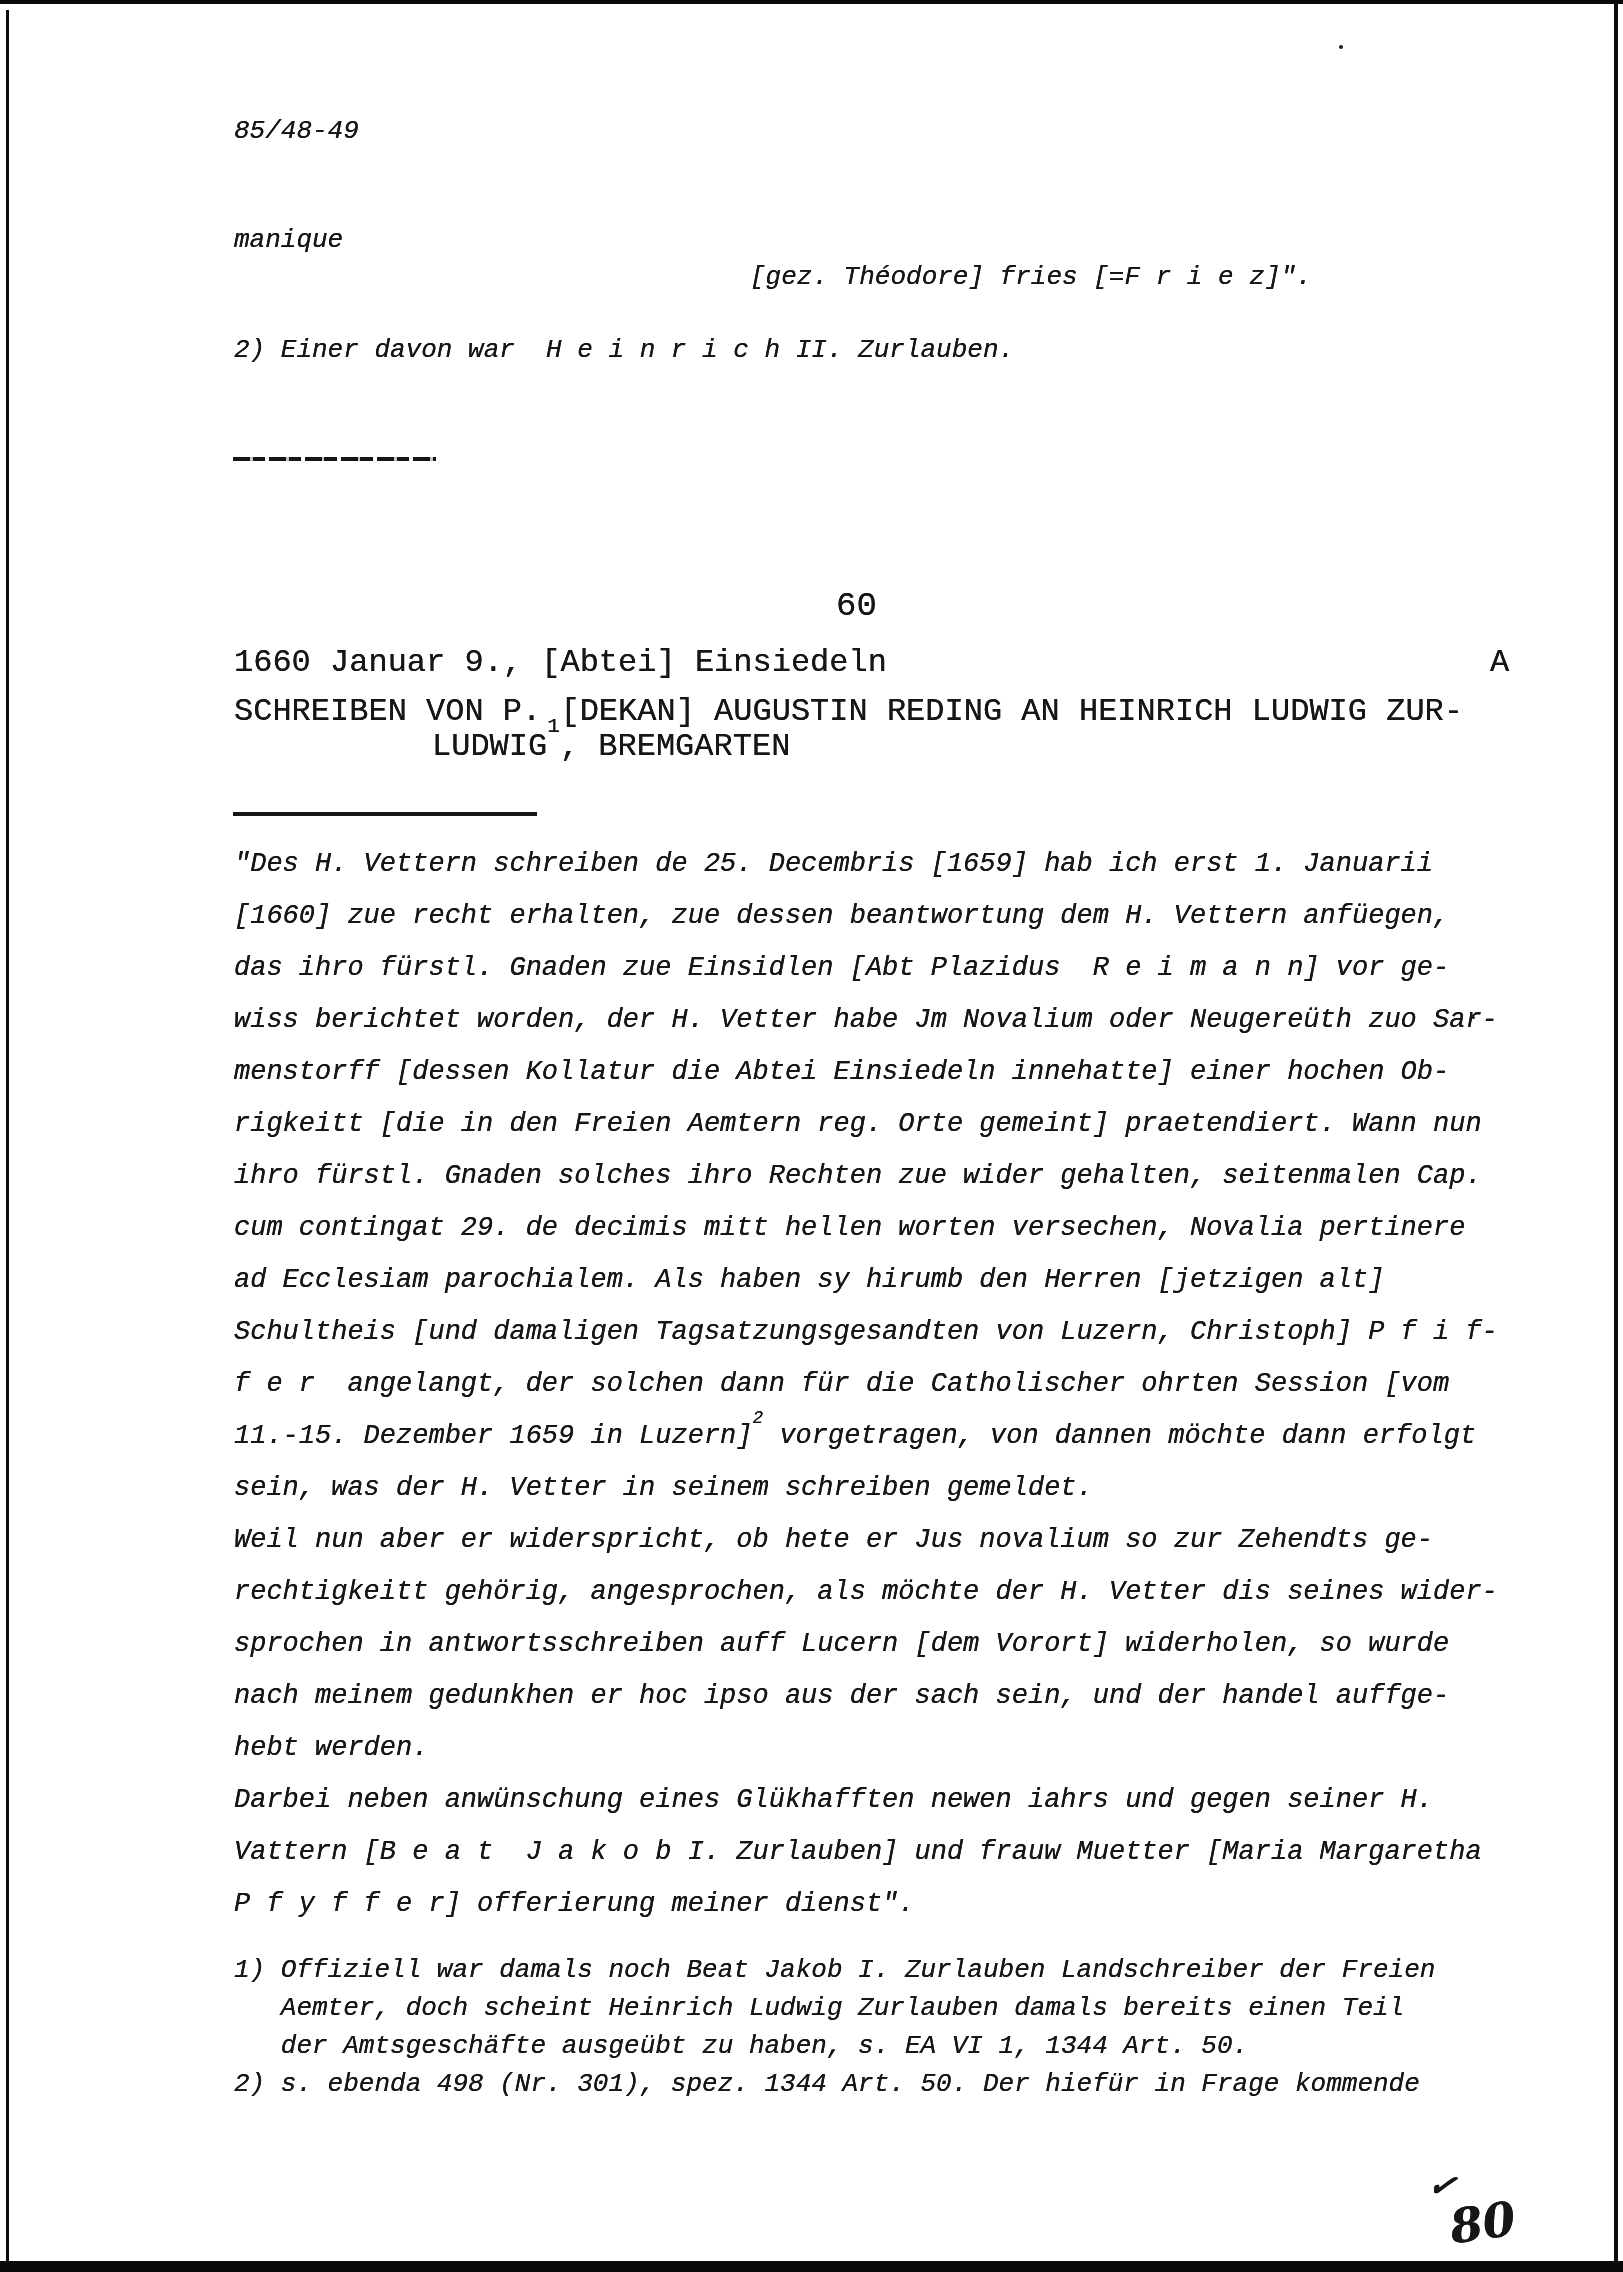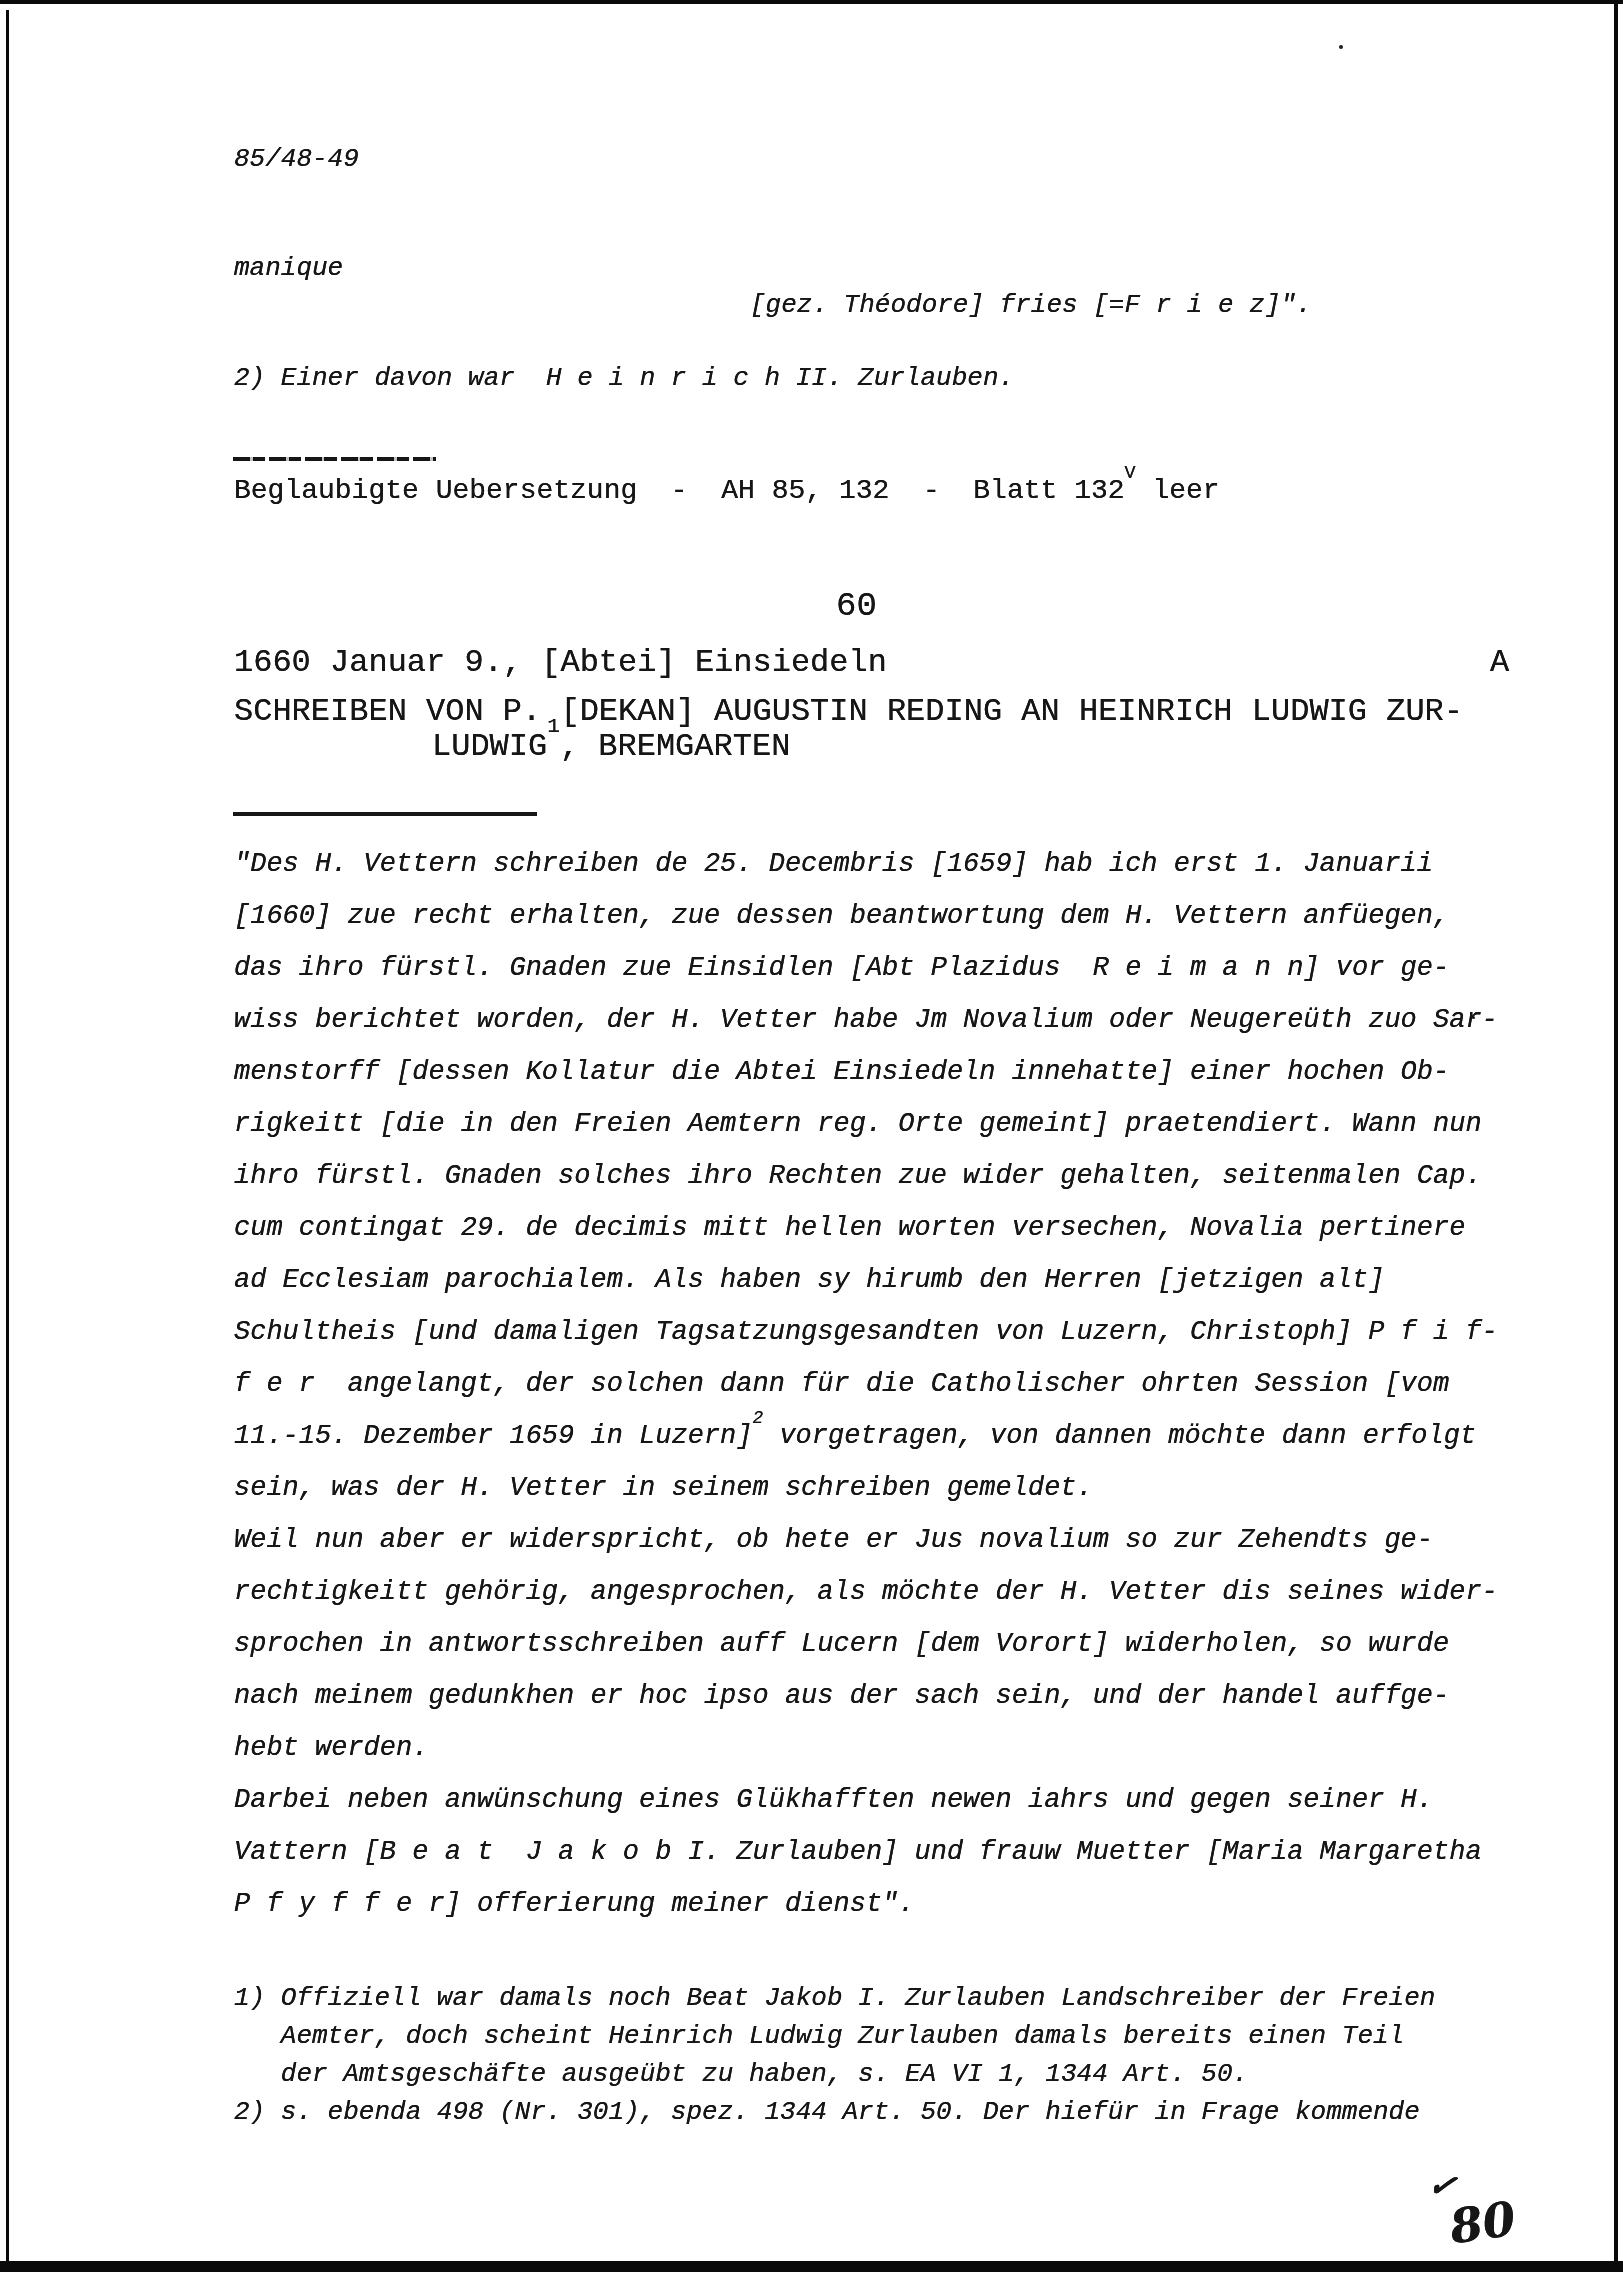--- a/index.html
+++ b/index.html
@@ -6,21 +6,21 @@
   .page{
     position:relative;
     width:1623px;height:2273px;
     background:#ffffff;
     font-family:"Liberation Mono","DejaVu Sans Mono",monospace;
     color:#161616;
     overflow:hidden;
   }
   .abs{position:absolute;white-space:pre;}
   .it{font-style:italic;}
-  .fs32{font-size:26px;line-height:32px;margin-top:28px;}
+  .fs32{font-size:26px;line-height:32px;}
   .fs33{font-size:27px;}
   .fs34{font-size:28px;line-height:34px;}
   .fs40{font-size:32px;line-height:39px;}
   .fs42{font-size:34px;line-height:41px;}
   .ink{color:#161616;text-shadow:0 0 0.6px #161616;}
   sup{font-size:0.66em;position:relative;top:-0.55em;line-height:0;}
   .quote-block div{height:52px;}
   .footnote-block div{height:38px;}
   .topfn-block div{height:34px;}
   .rule-solid{background:#161616;}
@@ -49,21 +49,20 @@
   <div class="abs it fs32 ink" style="left:234px;top:115px;">85/48-49</div>
 
   <div class="abs it fs32 ink" style="left:234px;top:224px;">manique</div>
 
   <div class="abs it fs32 ink" style="left:750px;top:261px;">[gez. Théodore] fries [=F r i e z]".</div>
 
   <div class="abs it fs32 ink topfn-block" style="left:234px;top:334px;"><div>2) Einer davon war  H e i n r i c h II. Zurlauben.</div></div>
 
   <div class="abs rule-dashed" style="left:233px;top:457px;width:203px;height:4px;"></div>
 
-  <div class="abs fs34 ink" style="left:234px;top:474px;"><span>Beglaubigte Uebersetzung  -  AH 85, 132  -  Blatt 132</span><sup>V</sup><span> leer</span></div>
 
   <div class="abs fs42 ink" style="left:836px;top:586px;">60</div>
 
   <div class="abs fs40 ink" style="left:234px;top:643px;">1660 Januar 9., [Abtei] Einsiedeln</div>
   <div class="abs fs40 ink" style="left:1490px;top:643px;">A</div>
 
   <div class="abs fs40 ink" style="left:234px;top:692px;text-align:right;">SCHREIBEN VON P. [DEKAN] AUGUSTIN REDING AN HEINRICH LUDWIG ZUR-</div>
   <div class="abs fs40 ink" style="left:432px;top:727px;"><span>LUDWIG</span><sup>1</sup><span>, BREMGARTEN</span></div>
 
   <div class="abs rule-solid" style="left:233px;top:812px;width:304px;height:4px;"></div>

